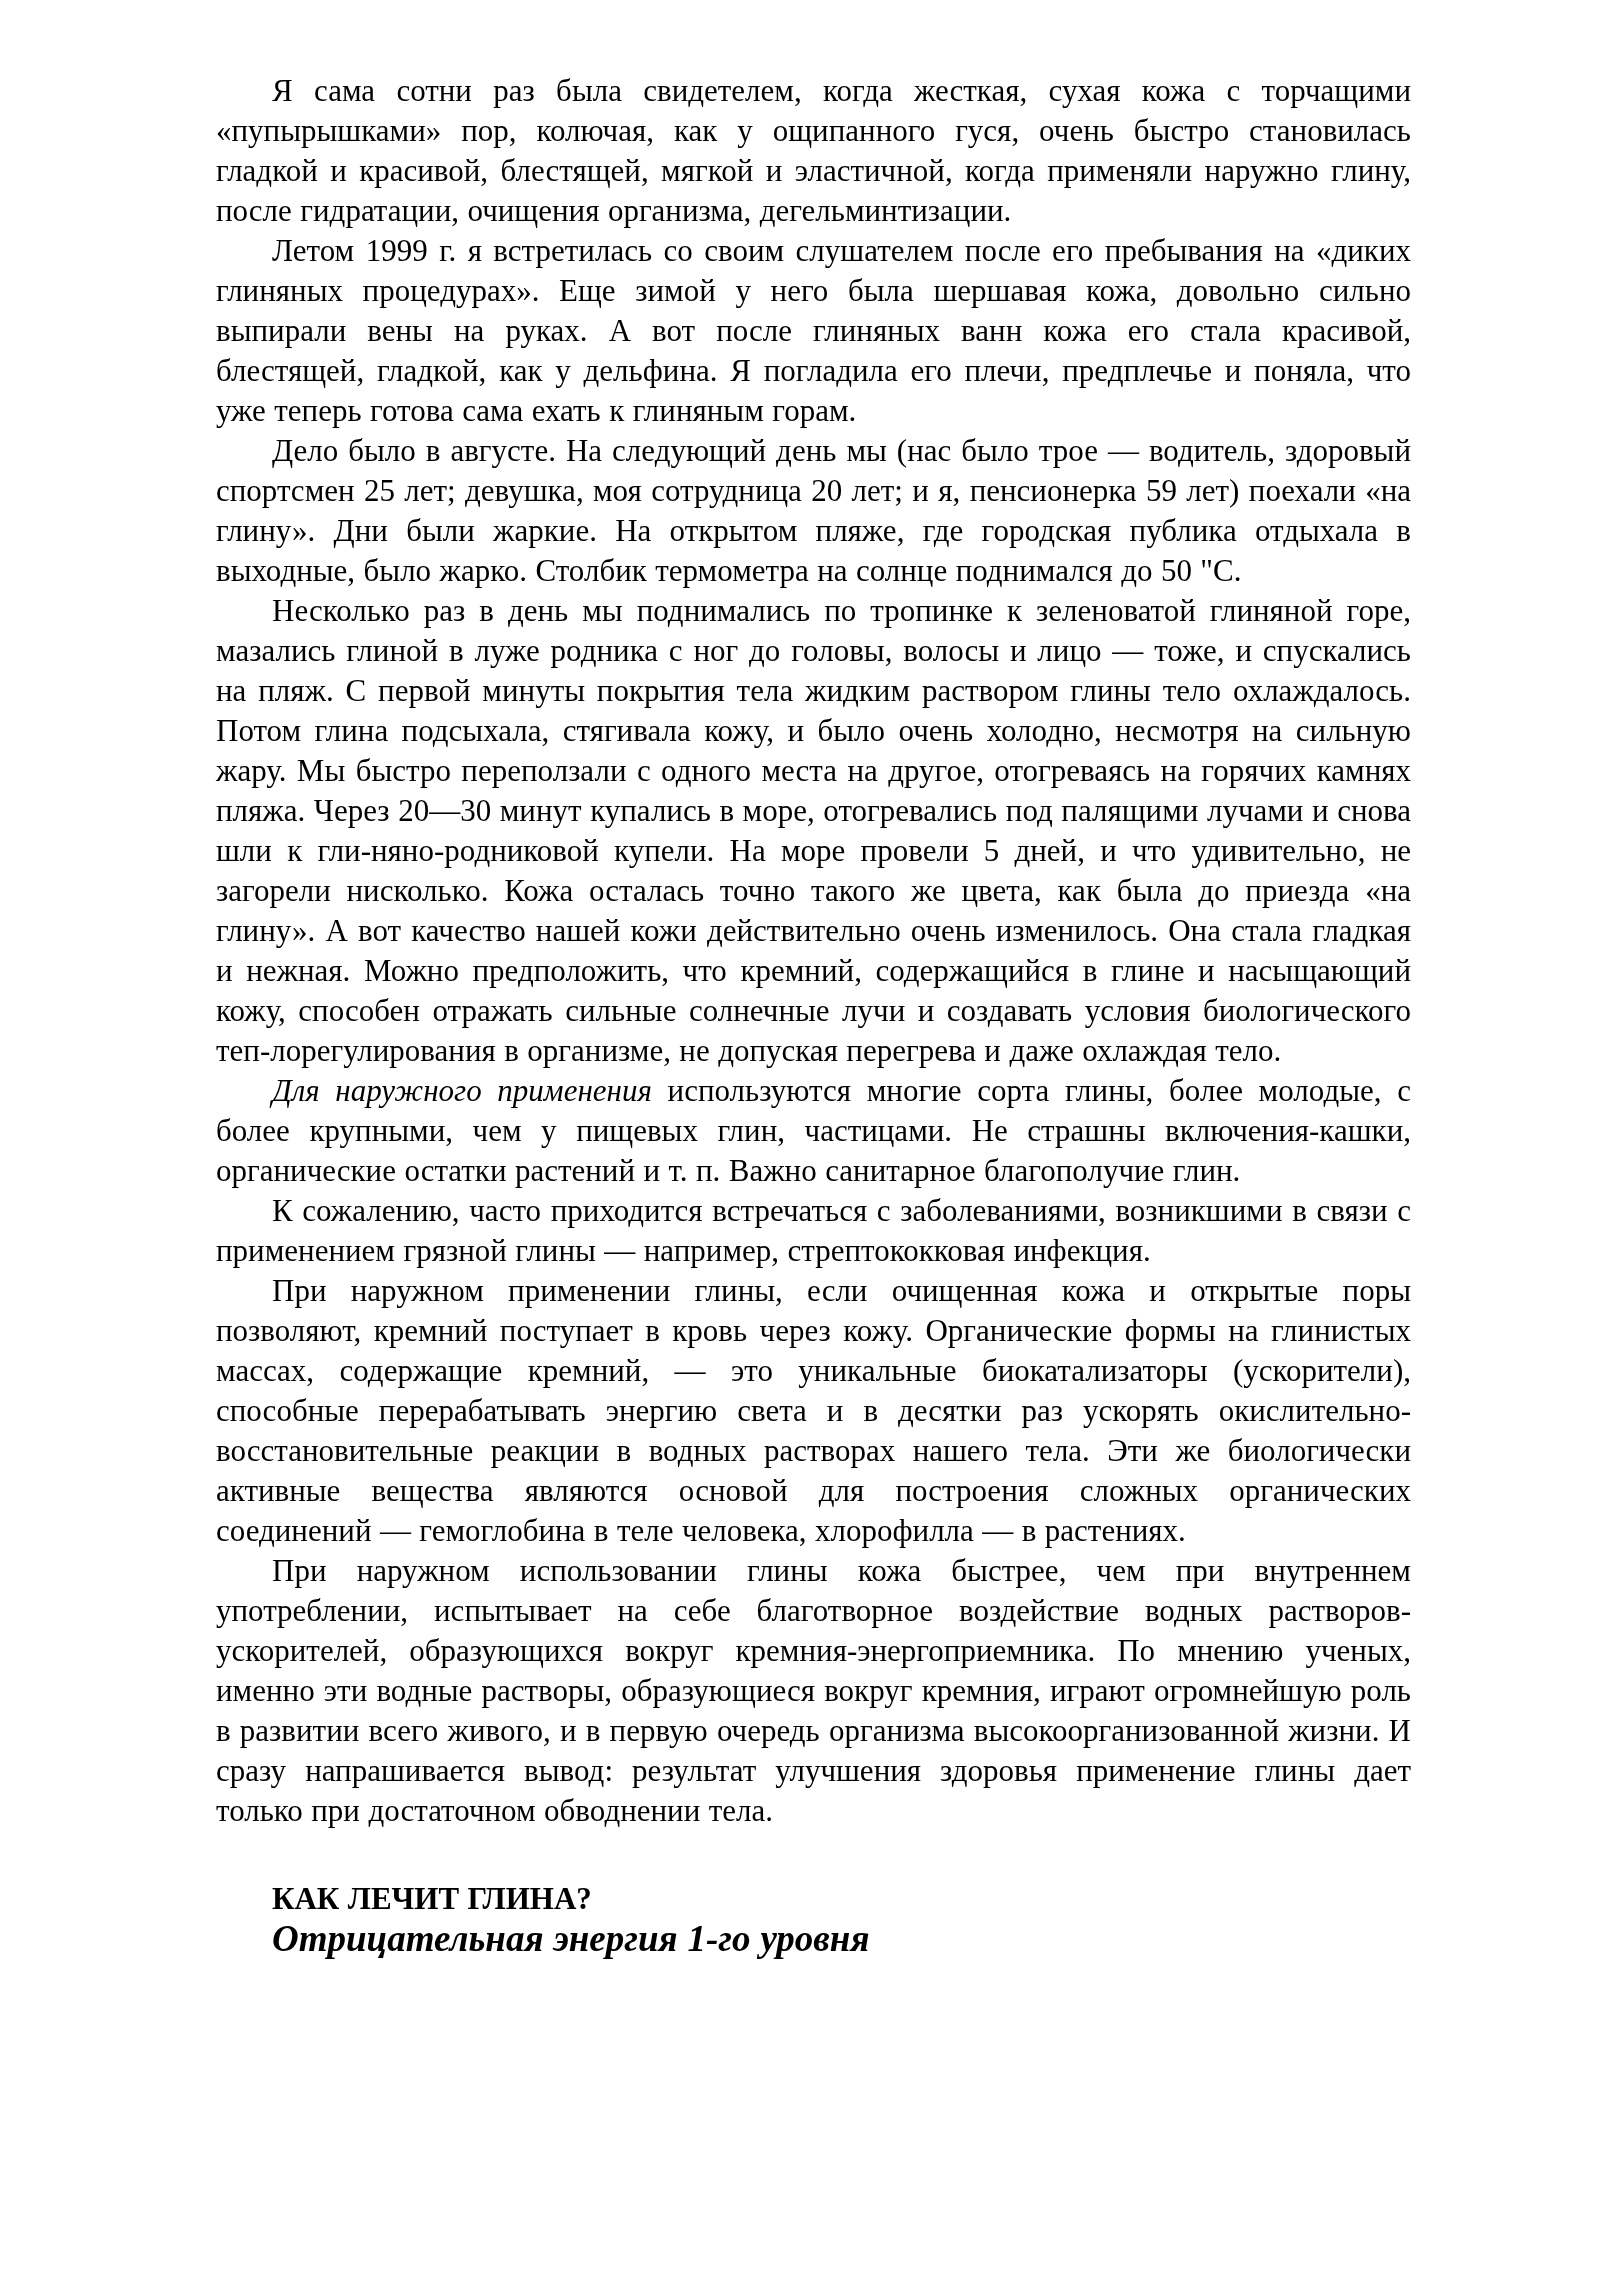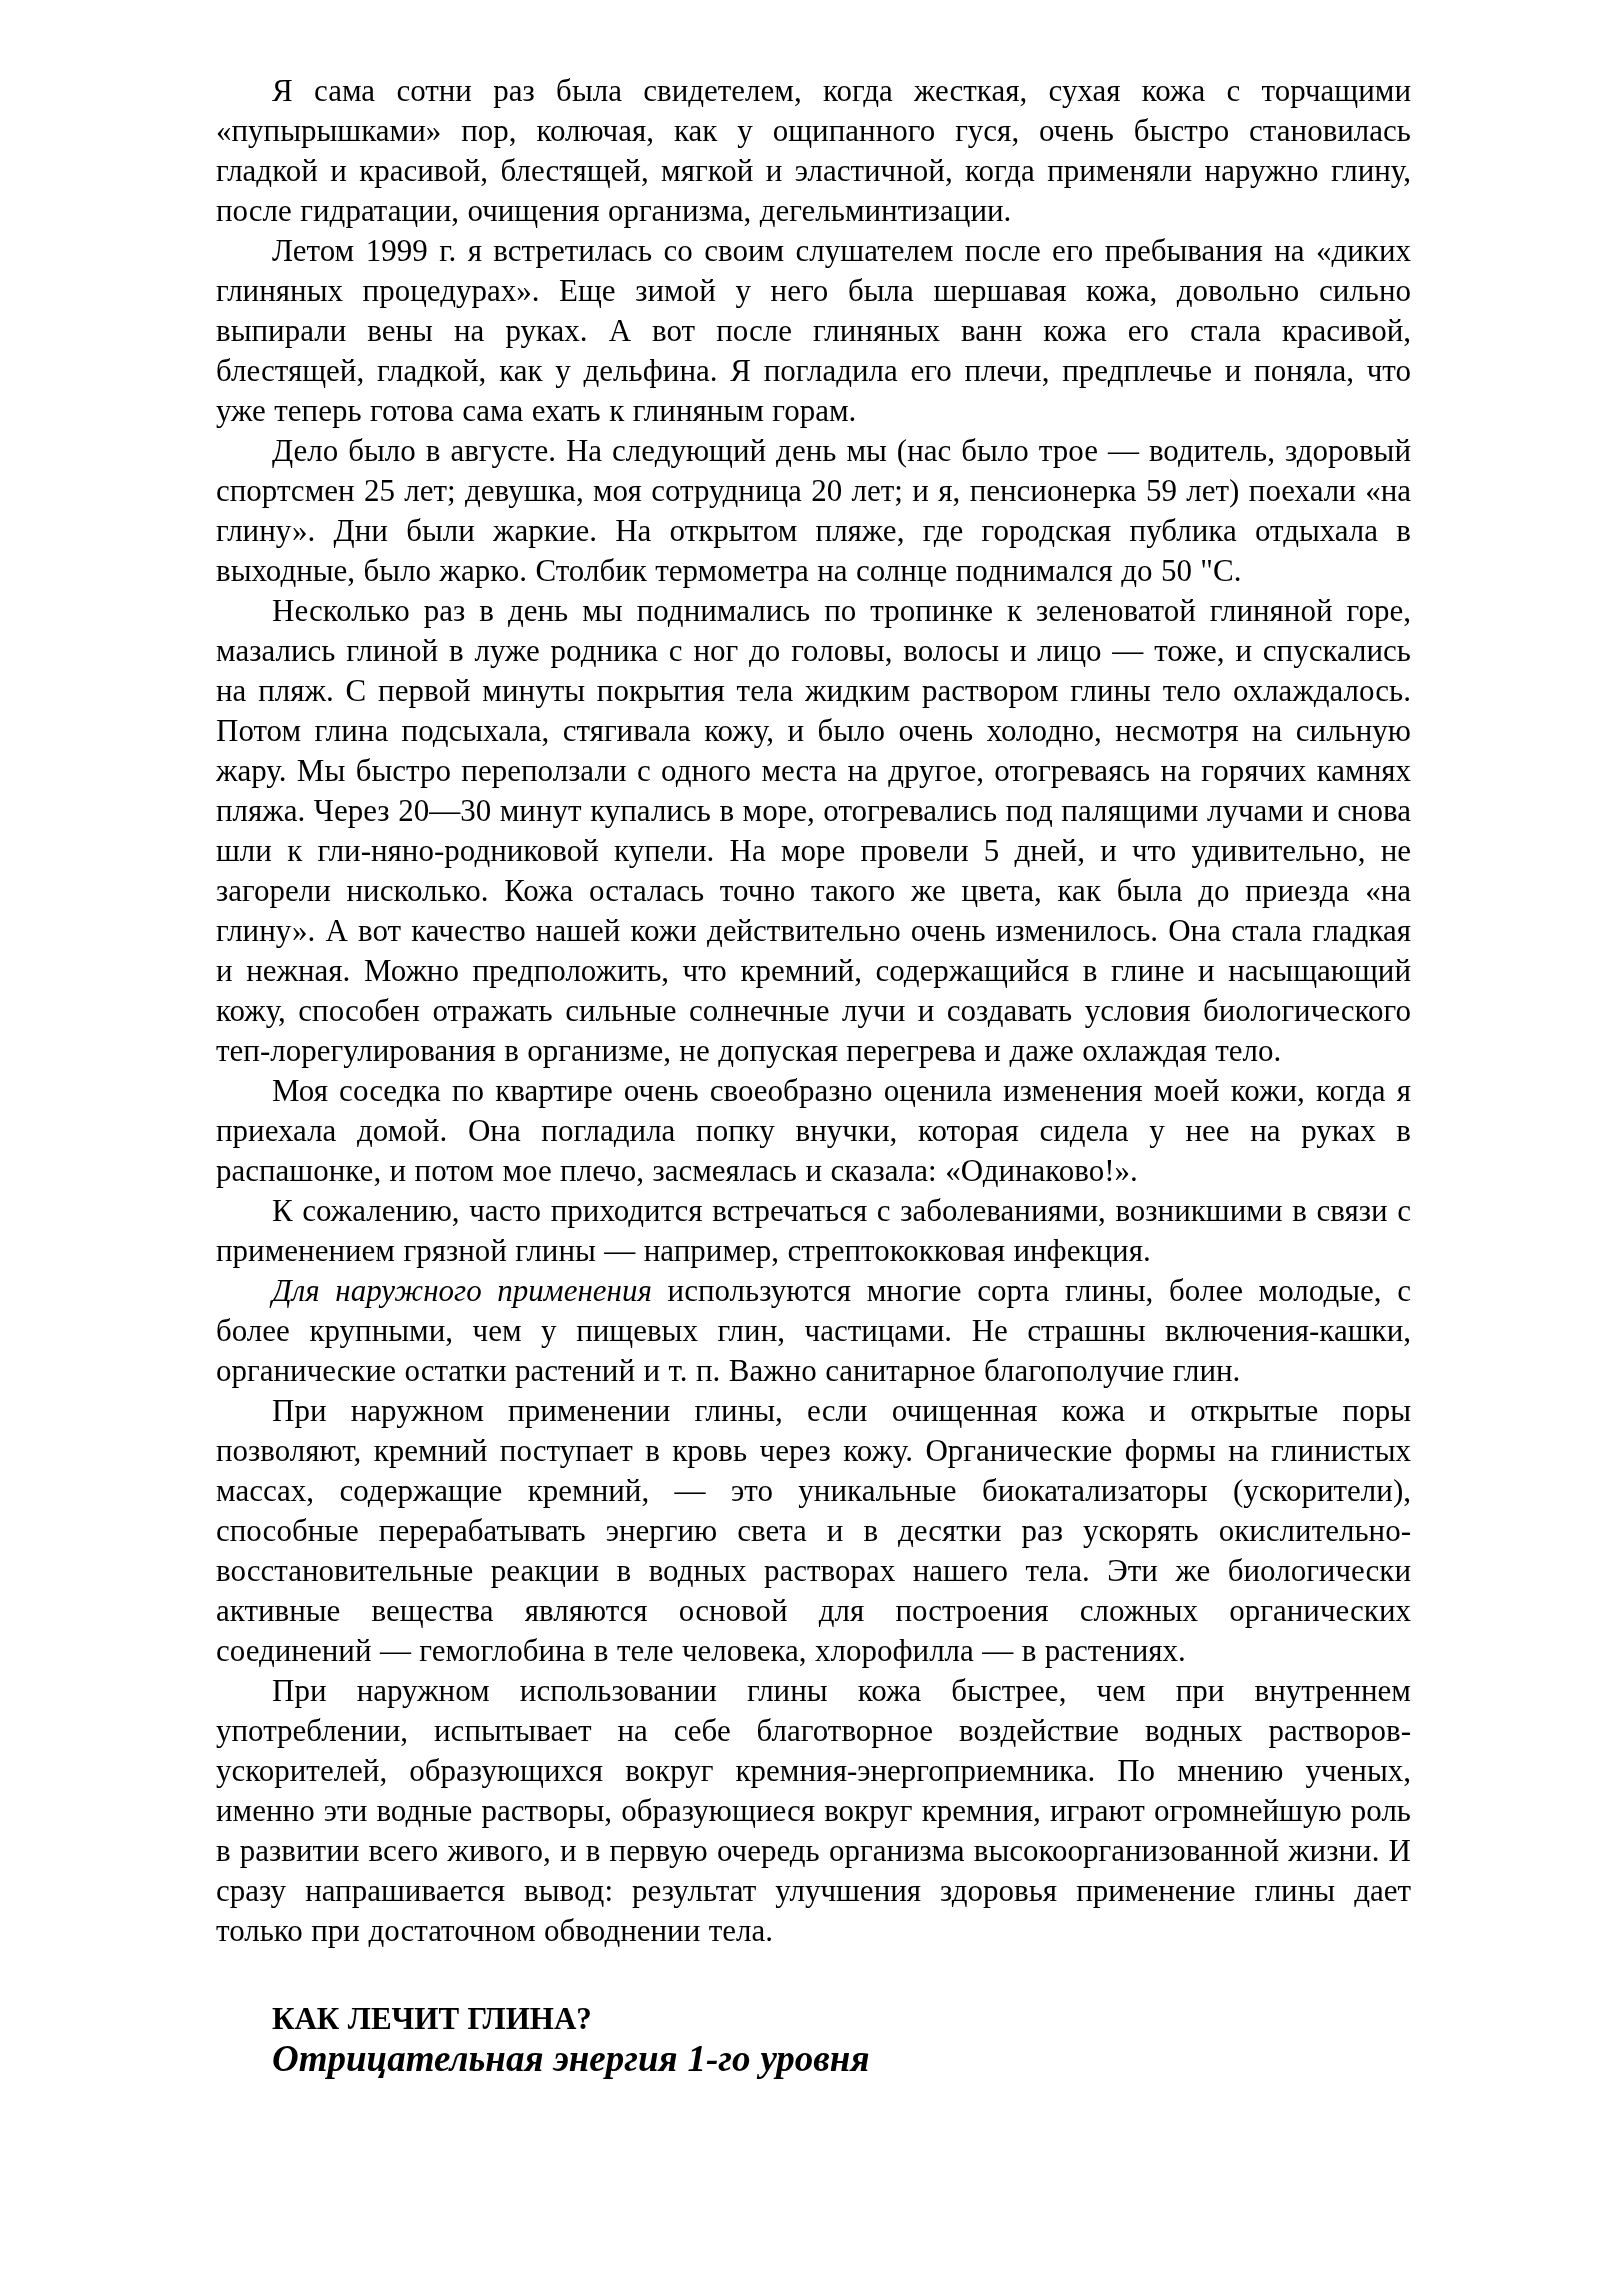--- a/index.html
+++ b/index.html
@@ -61,27 +61,26 @@
   <div class="textblock">
 
     <p class="body-par">Я сама сотни раз была свидетелем, когда жесткая, сухая кожа с торчащими «пупырышками» пор, колючая, как у ощипанного гуся, очень быстро становилась гладкой и красивой, блестящей, мягкой и эластичной, когда применяли наружно глину, после гидратации, очищения организма, дегельминтизации.</p>
 
     <p class="body-par">Летом 1999 г. я встретилась со своим слушателем после его пребывания на «диких глиняных процедурах». Еще зимой у него была шершавая кожа, довольно сильно выпирали вены на руках. А вот после глиняных ванн кожа его стала красивой, блестящей, гладкой, как у дельфина. Я погладила его плечи, предплечье и поняла, что уже теперь готова сама ехать к глиняным горам.</p>
 
     <p class="body-par">Дело было в августе. На следующий день мы (нас было трое — водитель, здоровый спортсмен 25 лет; девушка, моя сотрудница 20 лет; и я, пенсионерка 59 лет) поехали «на глину». Дни были жаркие. На открытом пляже, где городская публика отдыхала в выходные, было жарко. Столбик термометра на солнце поднимался до 50 "С.</p>
 
     <p class="body-par">Несколько раз в день мы поднимались по тропинке к зеленоватой глиняной горе, мазались глиной в луже родника с ног до головы, волосы и лицо — тоже, и спускались на пляж. С первой минуты покрытия тела жидким раствором глины тело охлаждалось. Потом глина подсыхала, стягивала кожу, и было очень холодно, несмотря на сильную жару. Мы быстро переползали с одного места на другое, отогреваясь на горячих камнях пляжа. Через 20—30 минут купались в море, отогревались под палящими лучами и снова шли к гли-няно-родниковой купели. На море провели 5 дней, и что удивительно, не загорели нисколько. Кожа осталась точно такого же цвета, как была до приезда «на глину». А вот качество нашей кожи действительно очень изменилось. Она стала гладкая и нежная. Можно предположить, что кремний, содержащийся в глине и насыщающий кожу, способен отражать сильные солнечные лучи и создавать условия биологического теп-лорегулирования в организме, не допуская перегрева и даже охлаждая тело.</p>
 
-    <p class="body-par">Моя соседка по квартире очень своеобразно оценила изменения моей кожи, когда я приехала домой. Она погладила попку внучки, которая сидела у нее на руках в распашонке, и потом мое плечо, засмеялась и сказала: «Одинаково!».</p>
-
-    <p class="body-par">К сожалению, часто приходится встречаться с заболеваниями, возникшими в связи с применением грязной глины — например, стрептококковая инфекция.</p>
 
     <p class="body-par">
       <span class="lead-italic">Для наружного применения</span><span> используются многие сорта глины, более молодые, с более крупными, чем у пищевых глин, частицами. Не страшны включения-кашки, органические остатки растений и т. п. Важно санитарное благополучие глин.</span>
     </p>
+
+    <p class="body-par">К сожалению, часто приходится встречаться с заболеваниями, возникшими в связи с применением грязной глины — например, стрептококковая инфекция.</p>
 
     <p class="body-par">При наружном применении глины, если очищенная кожа и открытые поры позволяют, кремний поступает в кровь через кожу. Органические формы на глинистых массах, содержащие кремний, — это уникальные биокатализаторы (ускорители), способные перерабатывать энергию света и в десятки раз ускорять окислительно-восстановительные реакции в водных растворах нашего тела. Эти же биологически активные вещества являются основой для построения сложных органических соединений — гемоглобина в теле человека, хлорофилла — в растениях.</p>
 
     <p class="body-par">При наружном использовании глины кожа быстрее, чем при внутреннем употреблении, испытывает на себе благотворное воздействие водных растворов-ускорителей, образующихся вокруг кремния-энергоприемника. По мнению ученых, именно эти водные растворы, образующиеся вокруг кремния, играют огромнейшую роль в развитии всего живого, и в первую очередь организма высокоорганизованной жизни. И сразу напрашивается вывод: результат улучшения здоровья применение глины дает только при достаточном обводнении тела.</p>
 
     <h2 class="section-heading">КАК ЛЕЧИТ ГЛИНА?</h2>
 
     <h3 class="section-subheading">Отрицательная энергия 1-го уровня</h3>
 
 

